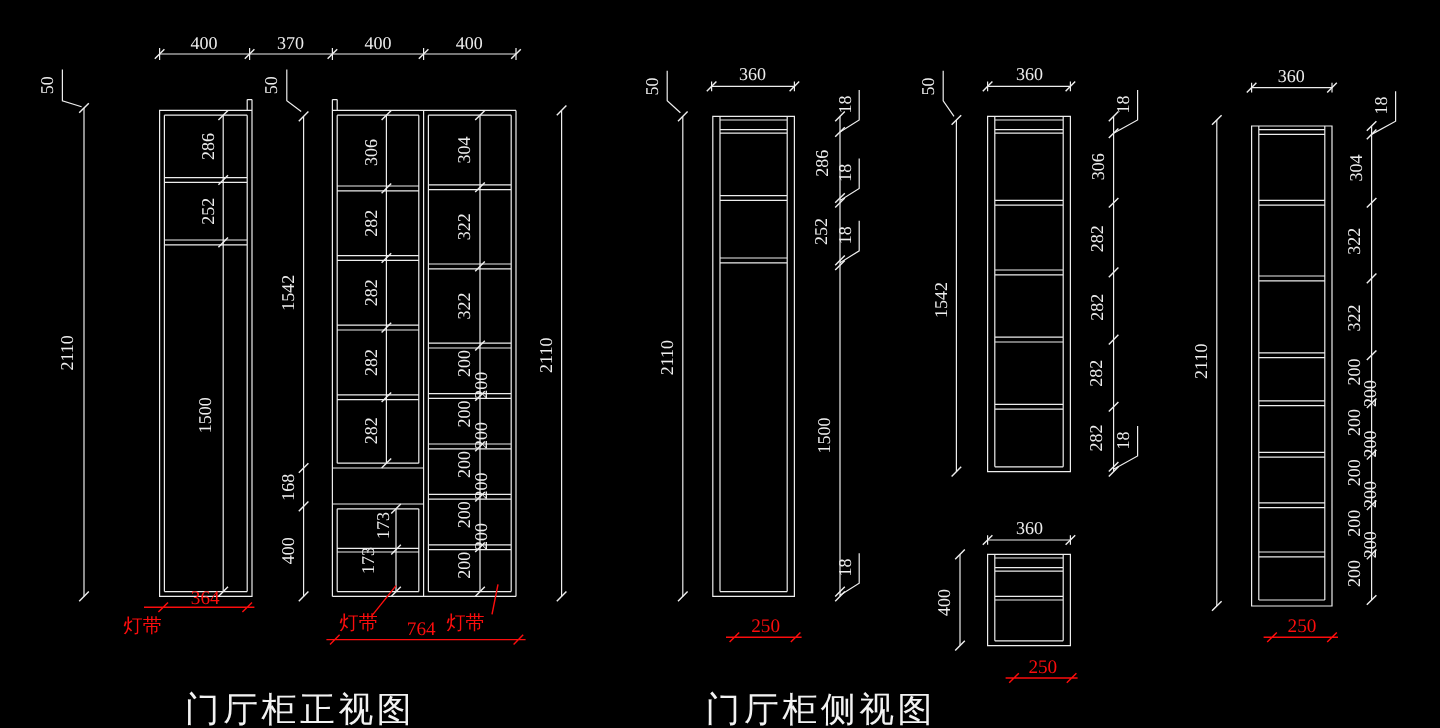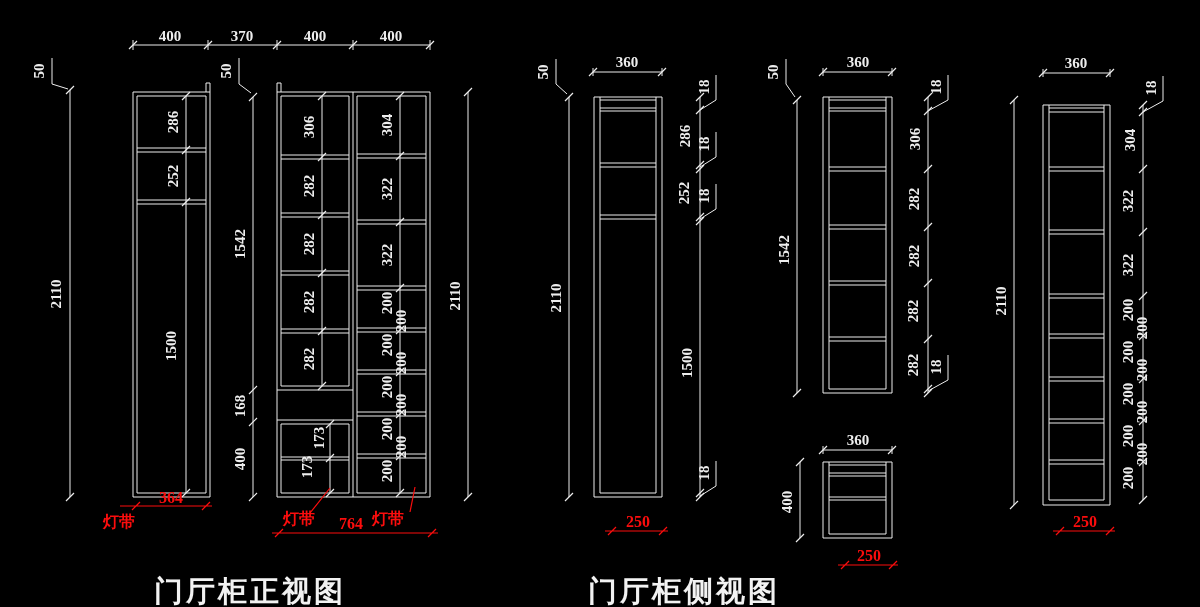--- a/index.html
+++ b/index.html
@@ -1,16 +1,16 @@
 <!DOCTYPE html>
 <html><head>
 <meta charset="utf-8">
 <style>
   html,body{margin:0;padding:0;background:#000;}
-  .stage{position:relative;width:1200px;height:607px;background:#000;overflow:hidden;font-weight:bold;}
+  .stage{position:relative;width:1200px;height:607px;background:#000;overflow:hidden;}
   svg{display:block}
   .s{stroke:#ededed;fill:none;stroke-width:1;}
   .sk{stroke:#ededed;fill:none;stroke-width:1.2;}
   .sr{stroke:#fb0d0d;fill:none;stroke-width:1.2;}
   text.t{fill:#ededed;font-family:"Liberation Serif",serif;font-size:15px;}
   text.rt{fill:#fb0d0d;font-family:"Liberation Serif",serif;font-size:16px;}
   text.cn{fill:#fb0d0d;font-family:"Liberation Sans",sans-serif;font-size:16px;}
   text.title{fill:#f2f2f2;font-family:"Liberation Sans",sans-serif;font-size:29px;letter-spacing:3px;}
 </style>
 </head>

